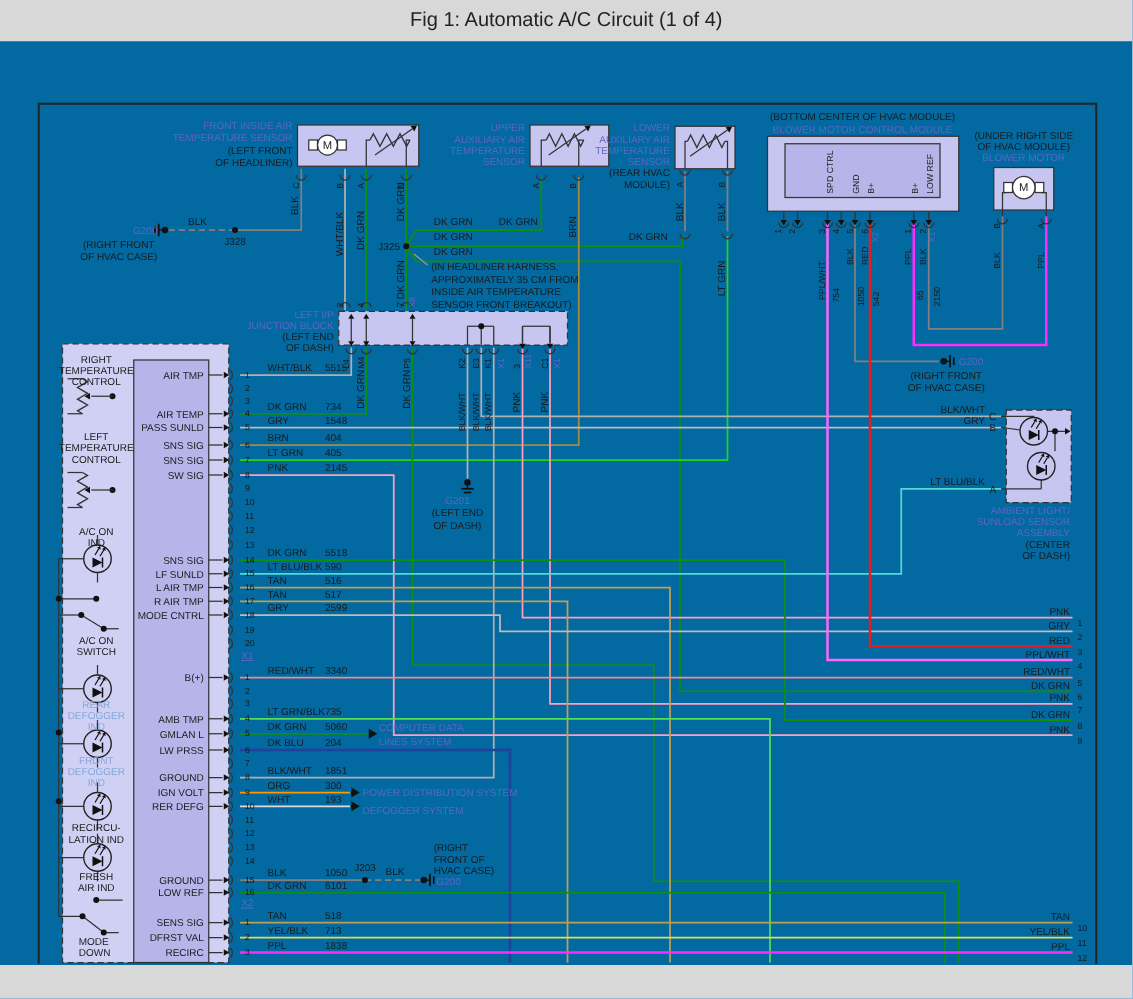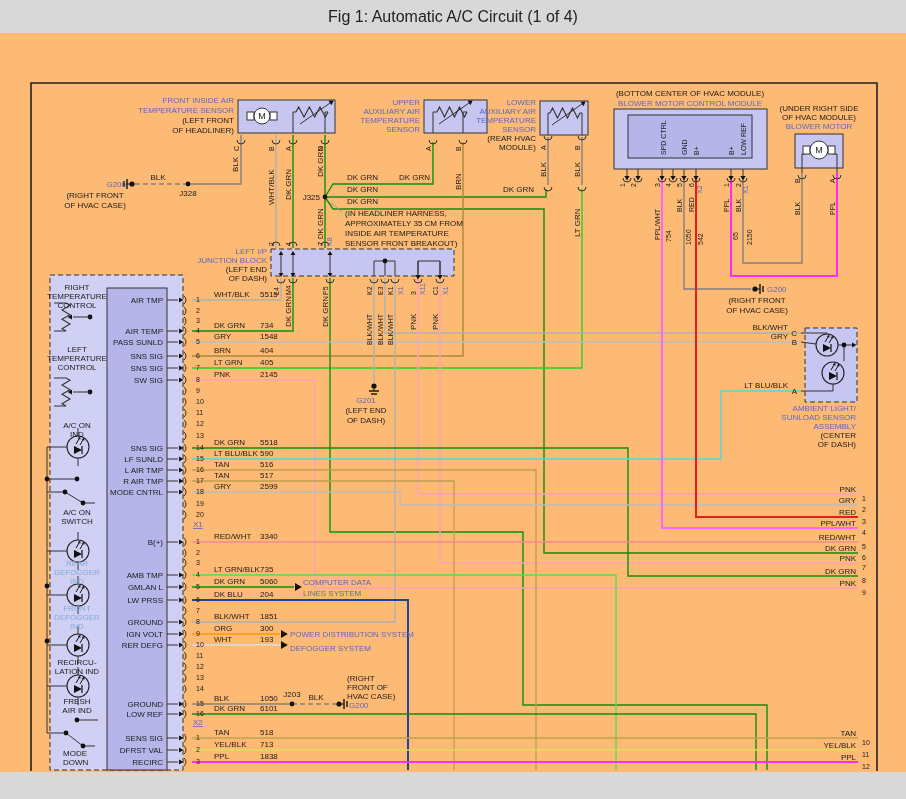--- a/index.html
+++ b/index.html
@@ -1,16 +1,16 @@
 <!DOCTYPE html>
 <html><head>
 <meta charset="utf-8">
 <style>
   html,body{margin:0;padding:0;background:#ffffff;}
-  .stage{position:relative;width:906px;height:799px;font-family:"Liberation Sans",sans-serif;overflow:hidden;background:#fdba74;}
+  .stage{position:relative;width:906px;height:799px;font-family:"Liberation Sans",sans-serif;overflow:hidden;background:#0369a1;}
   .hdr{position:absolute;left:0;top:0;width:906px;height:33px;background:#d8d8d8;display:flex;align-items:center;justify-content:center;}
   .hdr span{font-size:16px;color:#222;}
   .botstrip{position:absolute;left:0;top:772px;width:906px;height:27px;background:#d8d8d8;}
   svg{position:absolute;left:0;top:0;}
   text{font-family:"Liberation Sans",sans-serif;}
 </style>
 </head>
 <body>
 
 <div class="stage">

